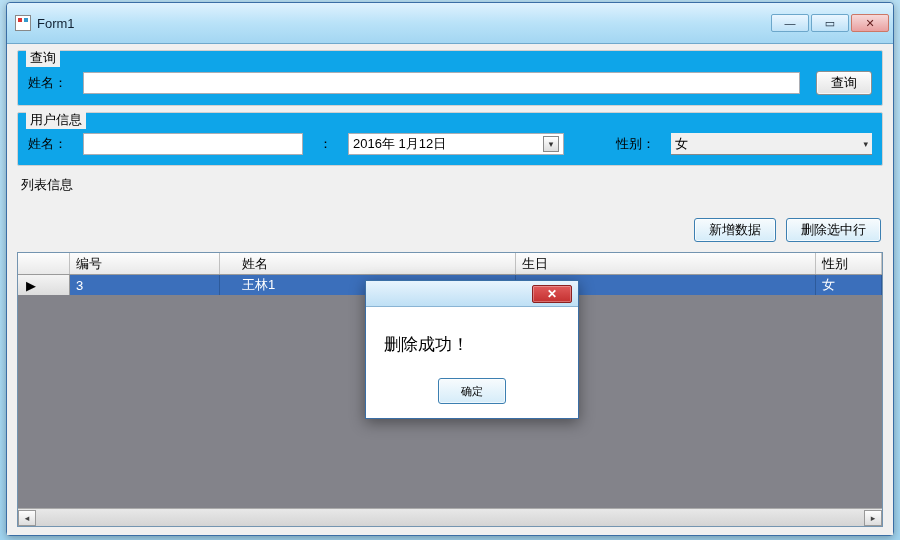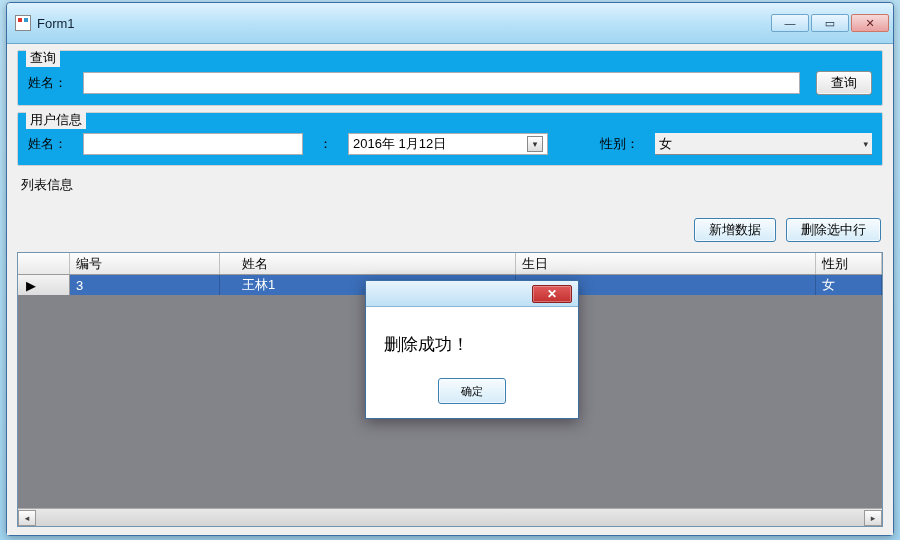--- a/index.html
+++ b/index.html
@@ -210,21 +210,21 @@
         <button class="btn">查询</button>
       </div>
     </div>
 
     <div class="groupbox">
       <div class="legend">用户信息</div>
       <div class="row">
         <span class="label">姓名：</span>
         <input class="txt" style="width: 220px;" value="">
         <span class="label">：</span>
-        <div class="dateinput" style="width:200px">
+        <div class="dateinput" style="width:216px">
           <span>2016年 1月12日</span>
           <span style="flex:1"></span>
           <span class="dropicon">▾</span>
         </div>
         <span style="width:20px"></span>
         <span class="label">性别：</span>
         <div class="combo">
           <span>女</span>
           <span class="dropicon">▾</span>
         </div>

